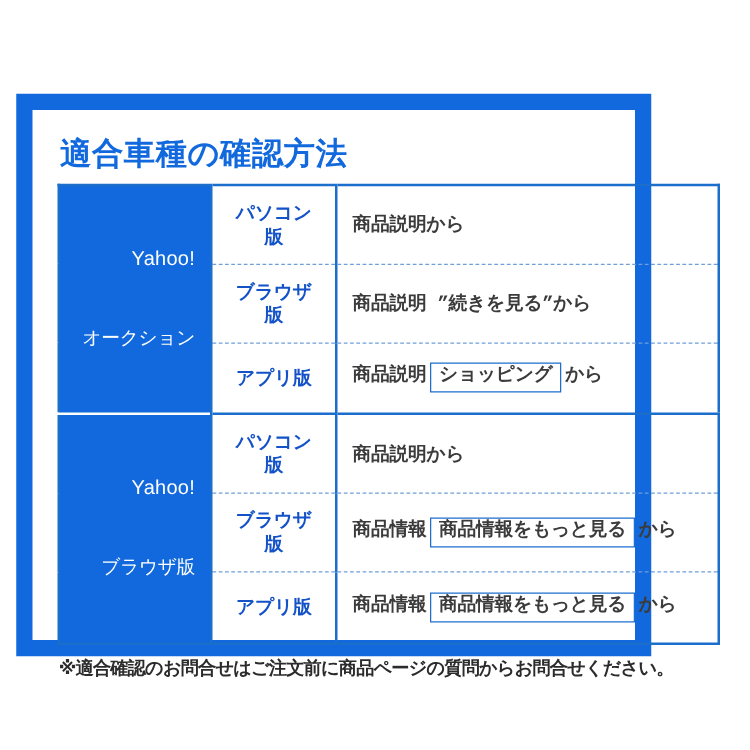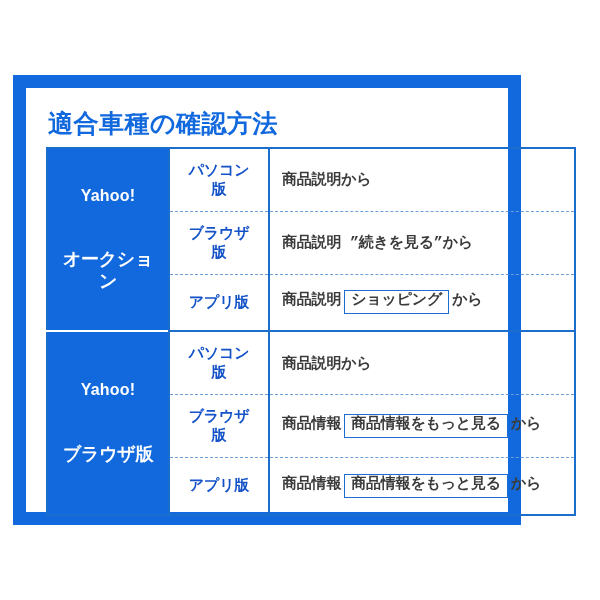--- a/index.html
+++ b/index.html
@@ -60,28 +60,28 @@
   }
 
   col.c-brand  { width: 122px; }
   col.c-device { width: 100px; }
   col.c-howto  { width: 306px; }
 
   
   .brand-cell {
     background: #1169dd;
     color: #ffffff;
-    text-align: center;
-    font-weight: bold;
+    text-align: right;
+    font-weight: normal;
     line-height: 1.18;
     font-size: 15px;
     border-right: 2px solid #1b6ecb;
   }
   .brand-cell .brand-line1 { display: block; font-size: 16px; letter-spacing: .2px;}
-  .brand-cell .brand-line2 { display: block; font-size: 18px; letter-spacing: -.3px; margin-top: 44px;}
+  .brand-cell .brand-line2 { display: block; font-size: 15px; letter-spacing: -.3px; margin-top: 44px;}
 
   
   .device-cell {
     color: #1452c8;
     font-weight: bold;
     font-size: 15px;
     text-align: center;
     border-right: 2px solid #1b6ecb;
     letter-spacing: -.2px;
   }
@@ -200,15 +200,16 @@
         <tr class="data-row dashed-top">
           <td class="device-cell">アプリ版</td>
           <td class="howto-cell">
             <span>商品情報</span><span class="ui-chip">商品情報をもっと見る</span><span>から</span>
           </td>
         </tr>
 
       </tbody>
     </table>
 
+    <div id="footer-note">※適合確認のお問合せはご注文前に商品ページの質問からお問合せください。</div>
 
   </div>
 </div>
 
 </body></html>

